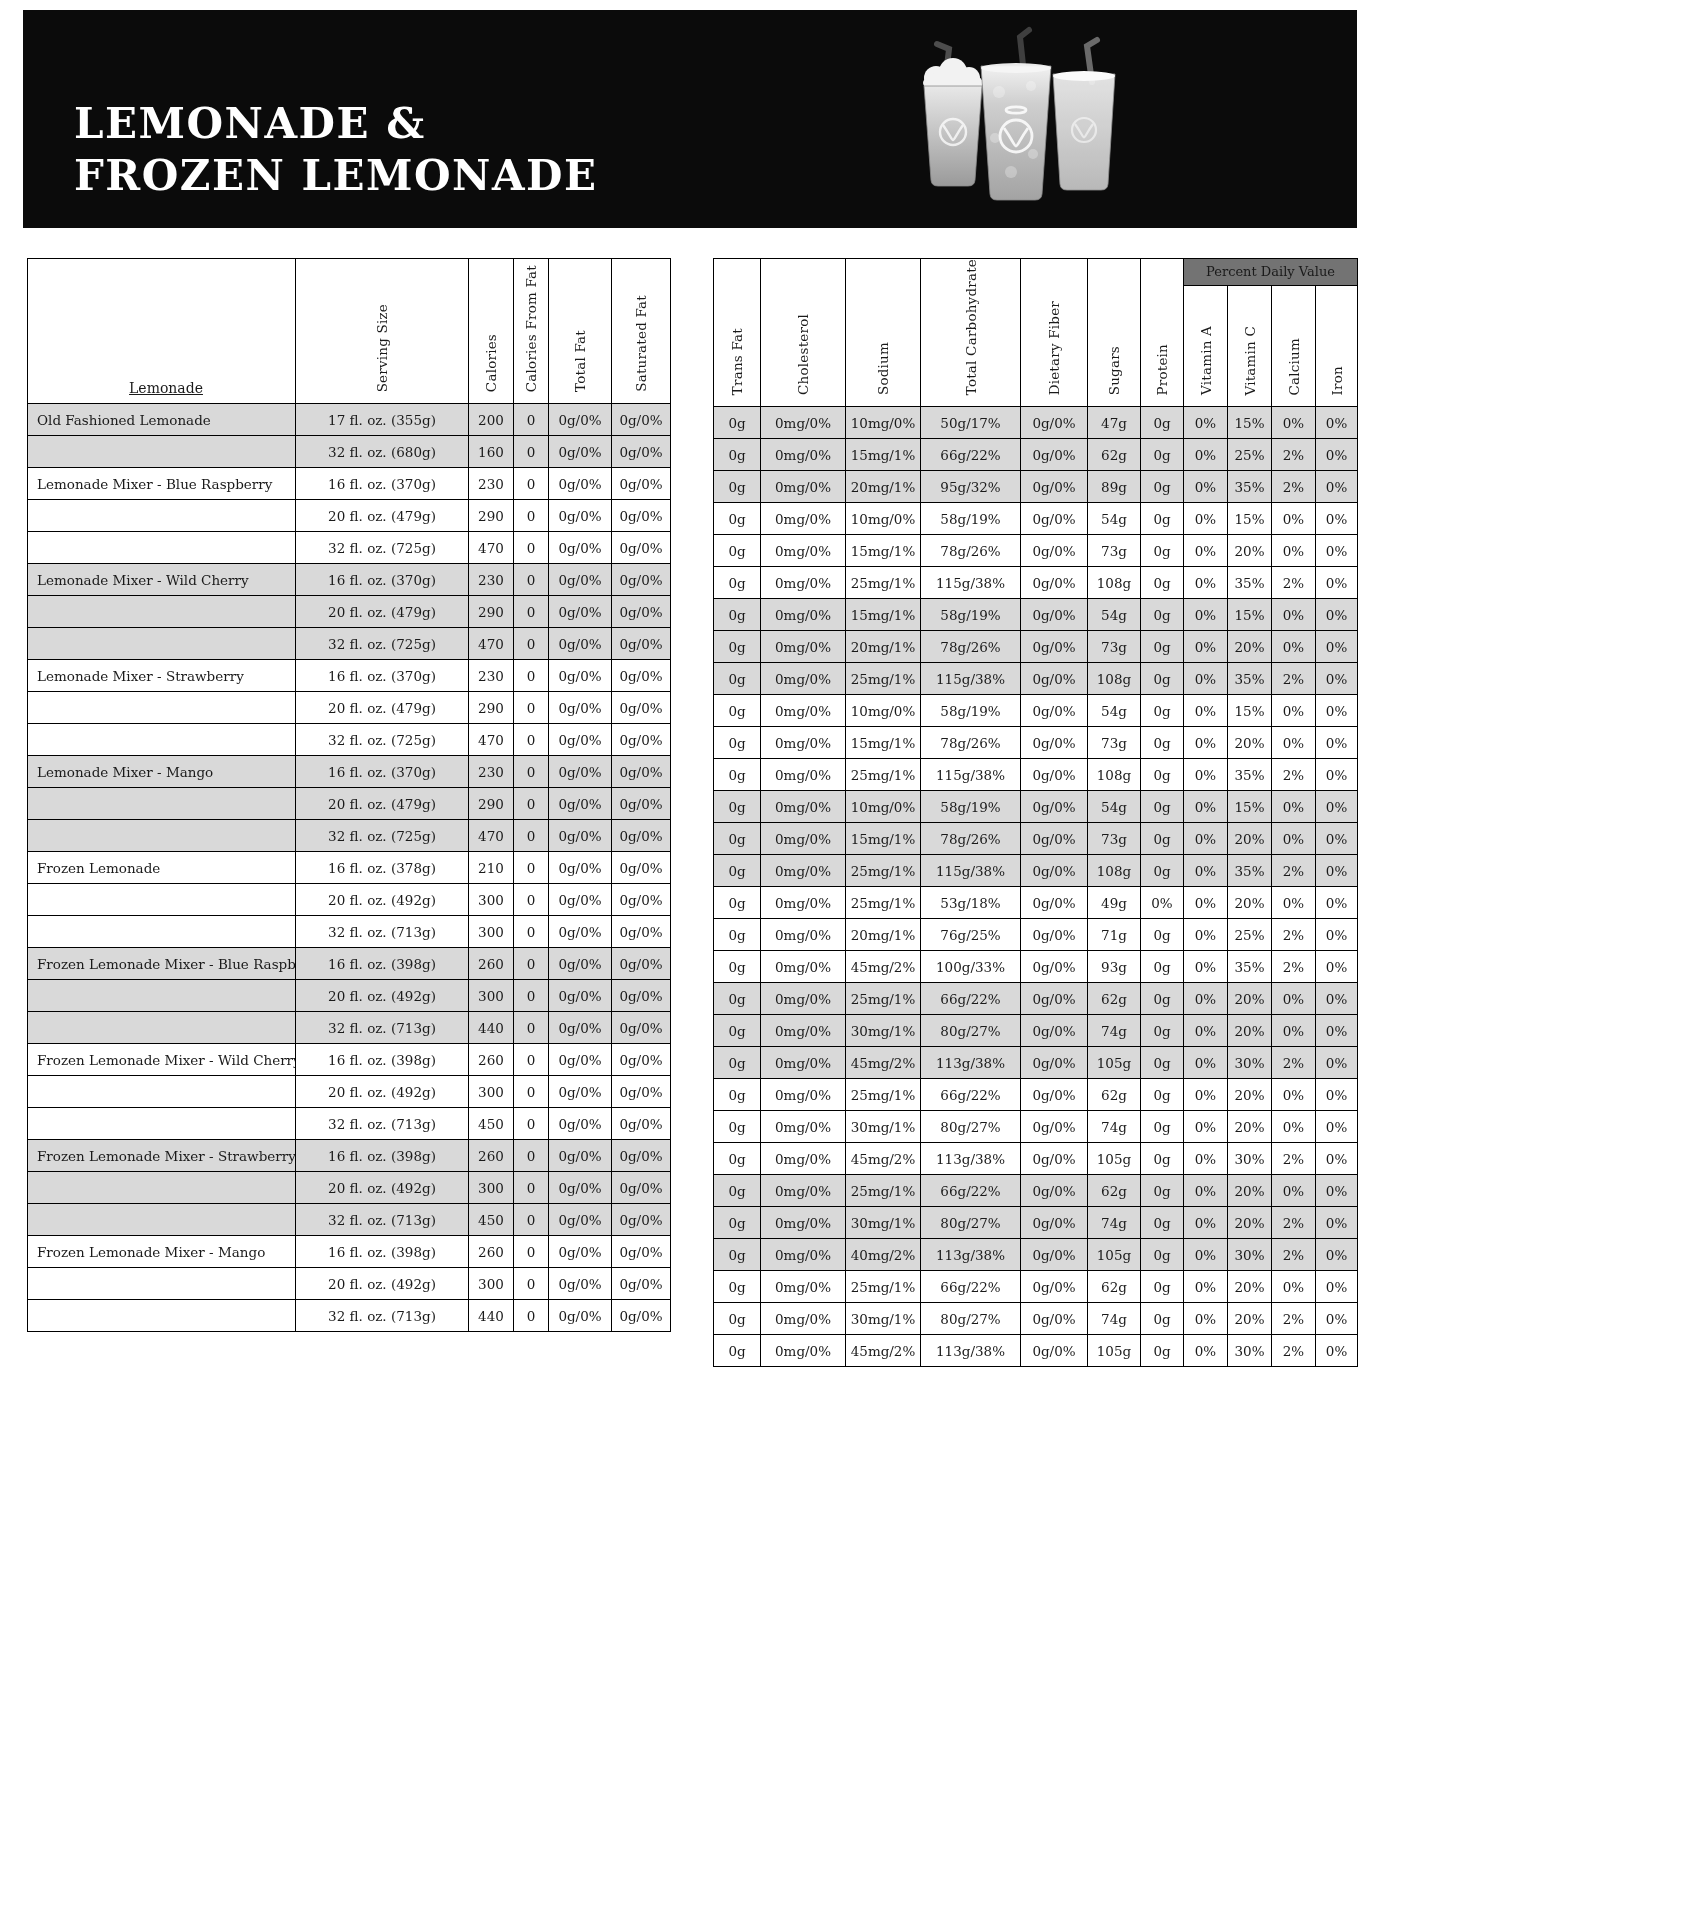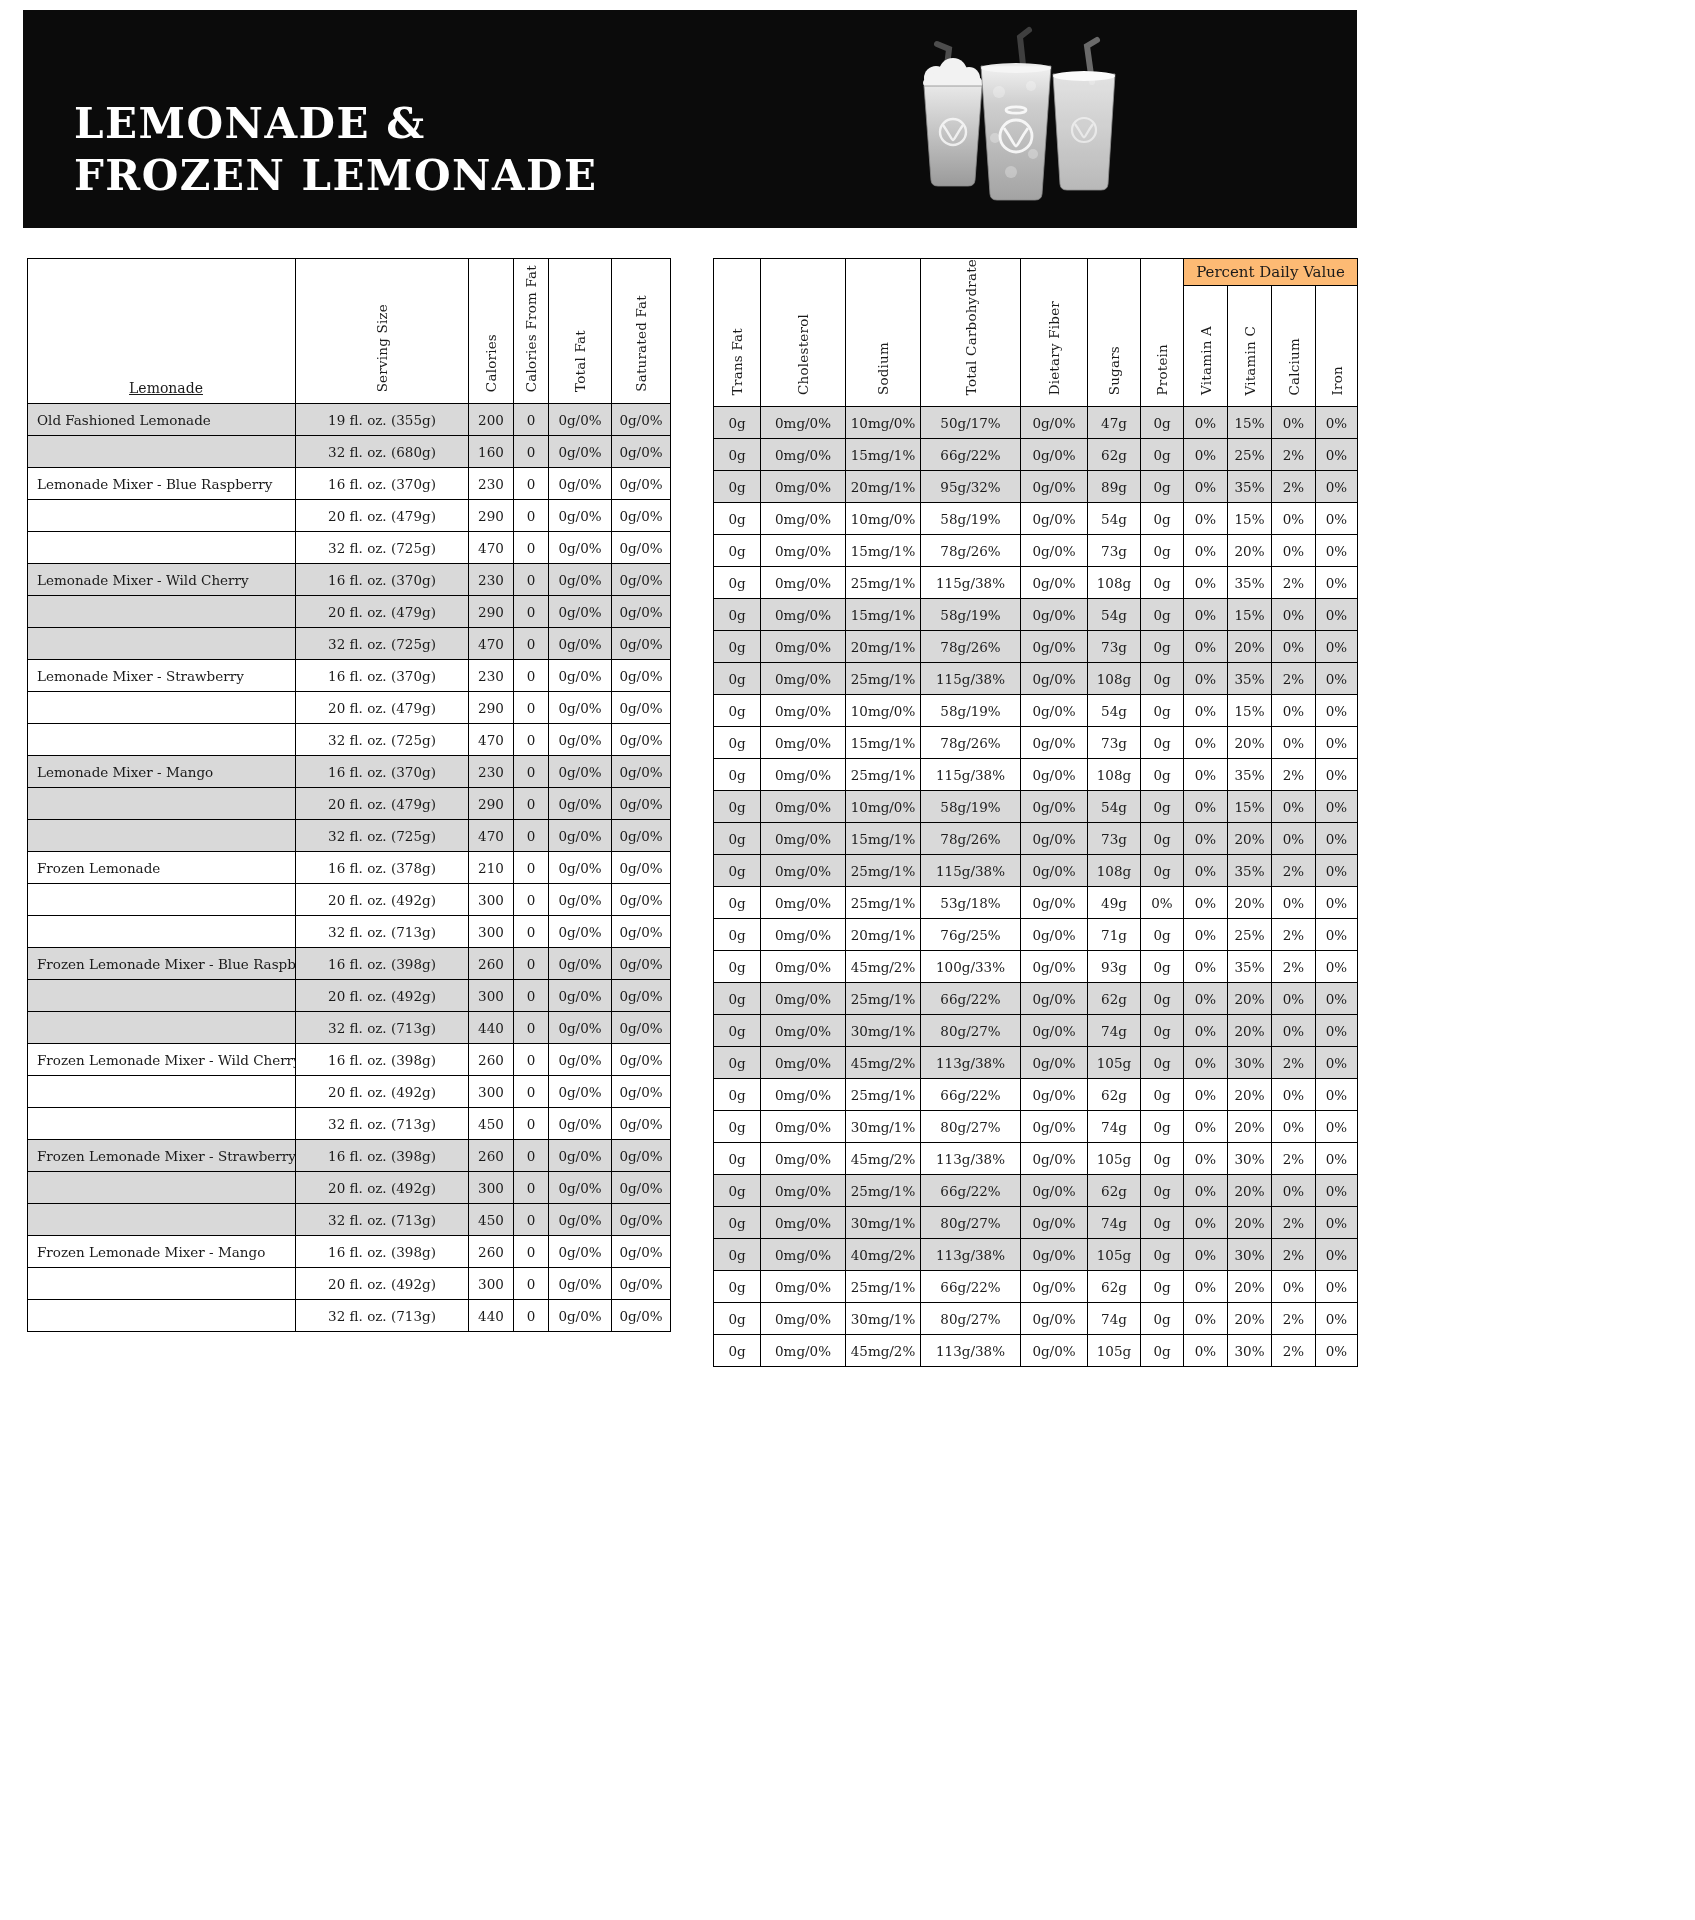--- a/index.html
+++ b/index.html
@@ -39,22 +39,22 @@
   .right-t thead tr.labels-row{ height:119px; }
 
   .vlabel {
     writing-mode:vertical-rl; transform:rotate(180deg); display:inline-block;
     font-size:13.5px; margin-bottom:7px; white-space:nowrap; letter-spacing:.2px;
   }
   .corner-label {
     display:block; text-align:center; padding:0 0 7px 9px; font-size:14px;text-decoration:underline;
   }
   th.pdv-cell {
-    vertical-align:middle; text-align:center; font-size:15px;
-    background:#fdba74;
+    vertical-align:middle; text-align:center; font-size:13px;
+    background:#737373;
   }
 
   .nutri td {
     height:32px; text-align:center; font-size:13.5px; padding:0 2px;
     background:#ffffff;
   }
   tr.shaded td { background:#d9d9d9; }
   td.name-cell {
     text-align:left; padding-left:9px; font-size:13.5px;
     white-space:nowrap; overflow:hidden;
@@ -160,21 +160,21 @@
           <span class="vlabel">Total Fat</span>
         </th>
         <th>
           <span class="vlabel">Saturated Fat</span>
         </th>
       </tr>
     </thead>
     <tbody>
         <tr class="shaded">
           <td class="name-cell">Old Fashioned Lemonade</td>
-          <td>19 fl. oz. (355g)</td>
+          <td>17 fl. oz. (355g)</td>
           <td>200</td>
           <td>0</td>
           <td>0g/0%</td>
           <td>0g/0%</td>
         </tr>
         <tr class="shaded">
           <td class="name-cell"></td>
           <td>32 fl. oz. (680g)</td>
           <td>160</td>
           <td>0</td>

